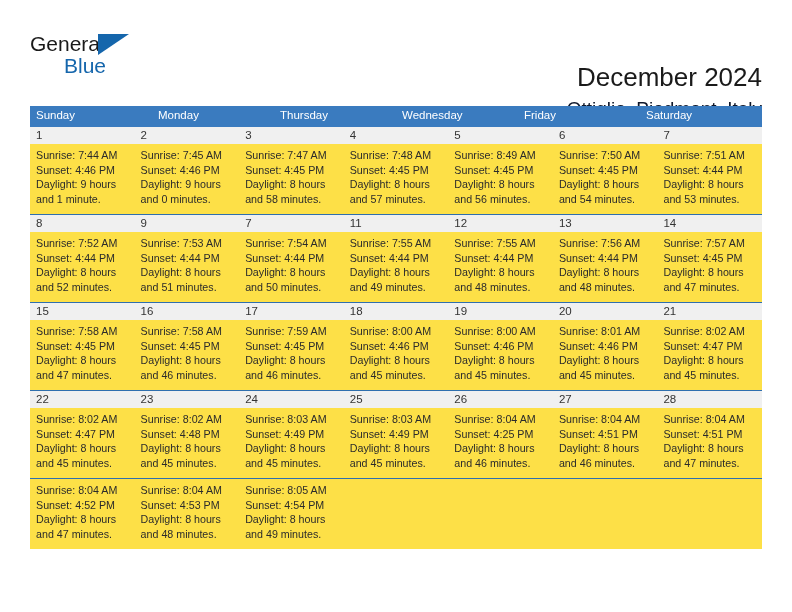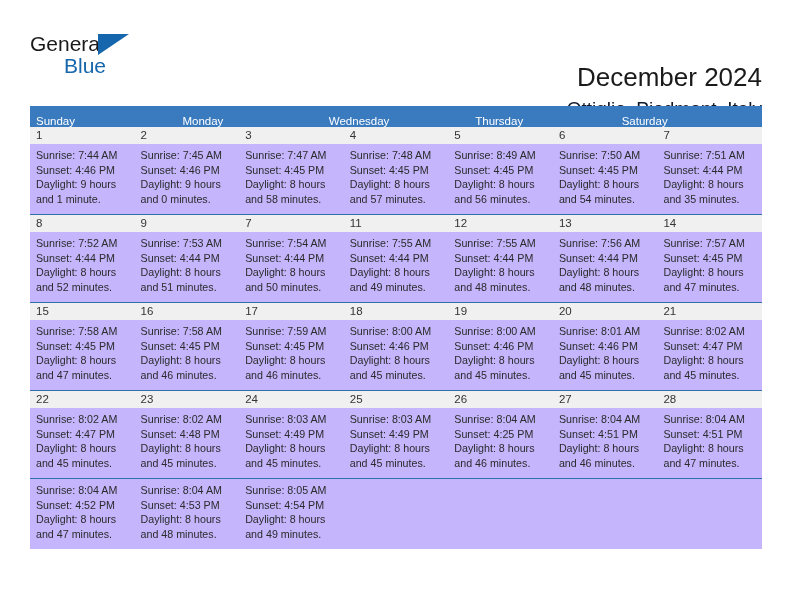--- a/index.html
+++ b/index.html
@@ -87,21 +87,21 @@
   .dow-row {
     display: flex;
     width: 732px;
     background: #3a7bbf;
   }
   .dow-cell {
     flex: 1 1 0;
     color: #ffffff;
     font-size: 11.5px;
     line-height: 19px;
-    padding: 6px 0 2px 6px;
+    padding: 0 0 2px 6px;
     height: 21px;
     white-space: nowrap;
   }
 
   .week {
     width: 732px;
     border-top: 1px solid #2f6fae;
   }
   .week:first-of-type { border-top: none; }
 
@@ -114,22 +114,21 @@
     flex: 1 1 0;
     font-size: 11.5px;
     color: #333333;
     line-height: 16px;
     height: 17px;
     padding-left: 6px;
   }
   .week-details {
     display: flex;
     width: 732px;
-    background: #c4b5fd;
-    justify-content: center;
+    background: #fde047;
   }
   .det-cell {
     flex: 1 1 0;
     padding: 4px 6px 7px 6px;
     min-height: 70px;
   }
   .det-line {
     font-size: 10.7px;
     color: #2b2b2b;
     line-height: 14.6px;
@@ -153,22 +152,23 @@
       <div class="cal-title">December 2024</div>
       <div class="cal-subtitle">Ottiglio, Piedmont, Italy</div>
     </div>
 
   </div>
 
   <div class="calendar">
     <div class="dow-row">
         <div class="dow-cell">Sunday</div>
         <div class="dow-cell">Monday</div>
+        <div class="dow-cell">Thursday</div>
         <div class="dow-cell">Wednesday</div>
-        <div class="dow-cell">Thursday</div>
+        <div class="dow-cell">Friday</div>
         <div class="dow-cell">Saturday</div>
       </div>
     <div class="weeks">
         <div class="week">
           <div class="week-numbers">
             <div class="num-cell">1</div>
             <div class="num-cell">2</div>
             <div class="num-cell">3</div>
             <div class="num-cell">4</div>
             <div class="num-cell">5</div>
@@ -209,21 +209,21 @@
             <div class="det-cell">
               <div class="det-line">Sunrise: 7:50 AM</div>
               <div class="det-line">Sunset: 4:45 PM</div>
               <div class="det-line">Daylight: 8 hours</div>
               <div class="det-line">and 54 minutes.</div>
             </div>
             <div class="det-cell">
               <div class="det-line">Sunrise: 7:51 AM</div>
               <div class="det-line">Sunset: 4:44 PM</div>
               <div class="det-line">Daylight: 8 hours</div>
-              <div class="det-line">and 35 minutes.</div>
+              <div class="det-line">and 53 minutes.</div>
             </div>
           </div>
         </div>
         <div class="week">
           <div class="week-numbers">
             <div class="num-cell">8</div>
             <div class="num-cell">9</div>
             <div class="num-cell">7</div>
             <div class="num-cell">11</div>
             <div class="num-cell">12</div>

